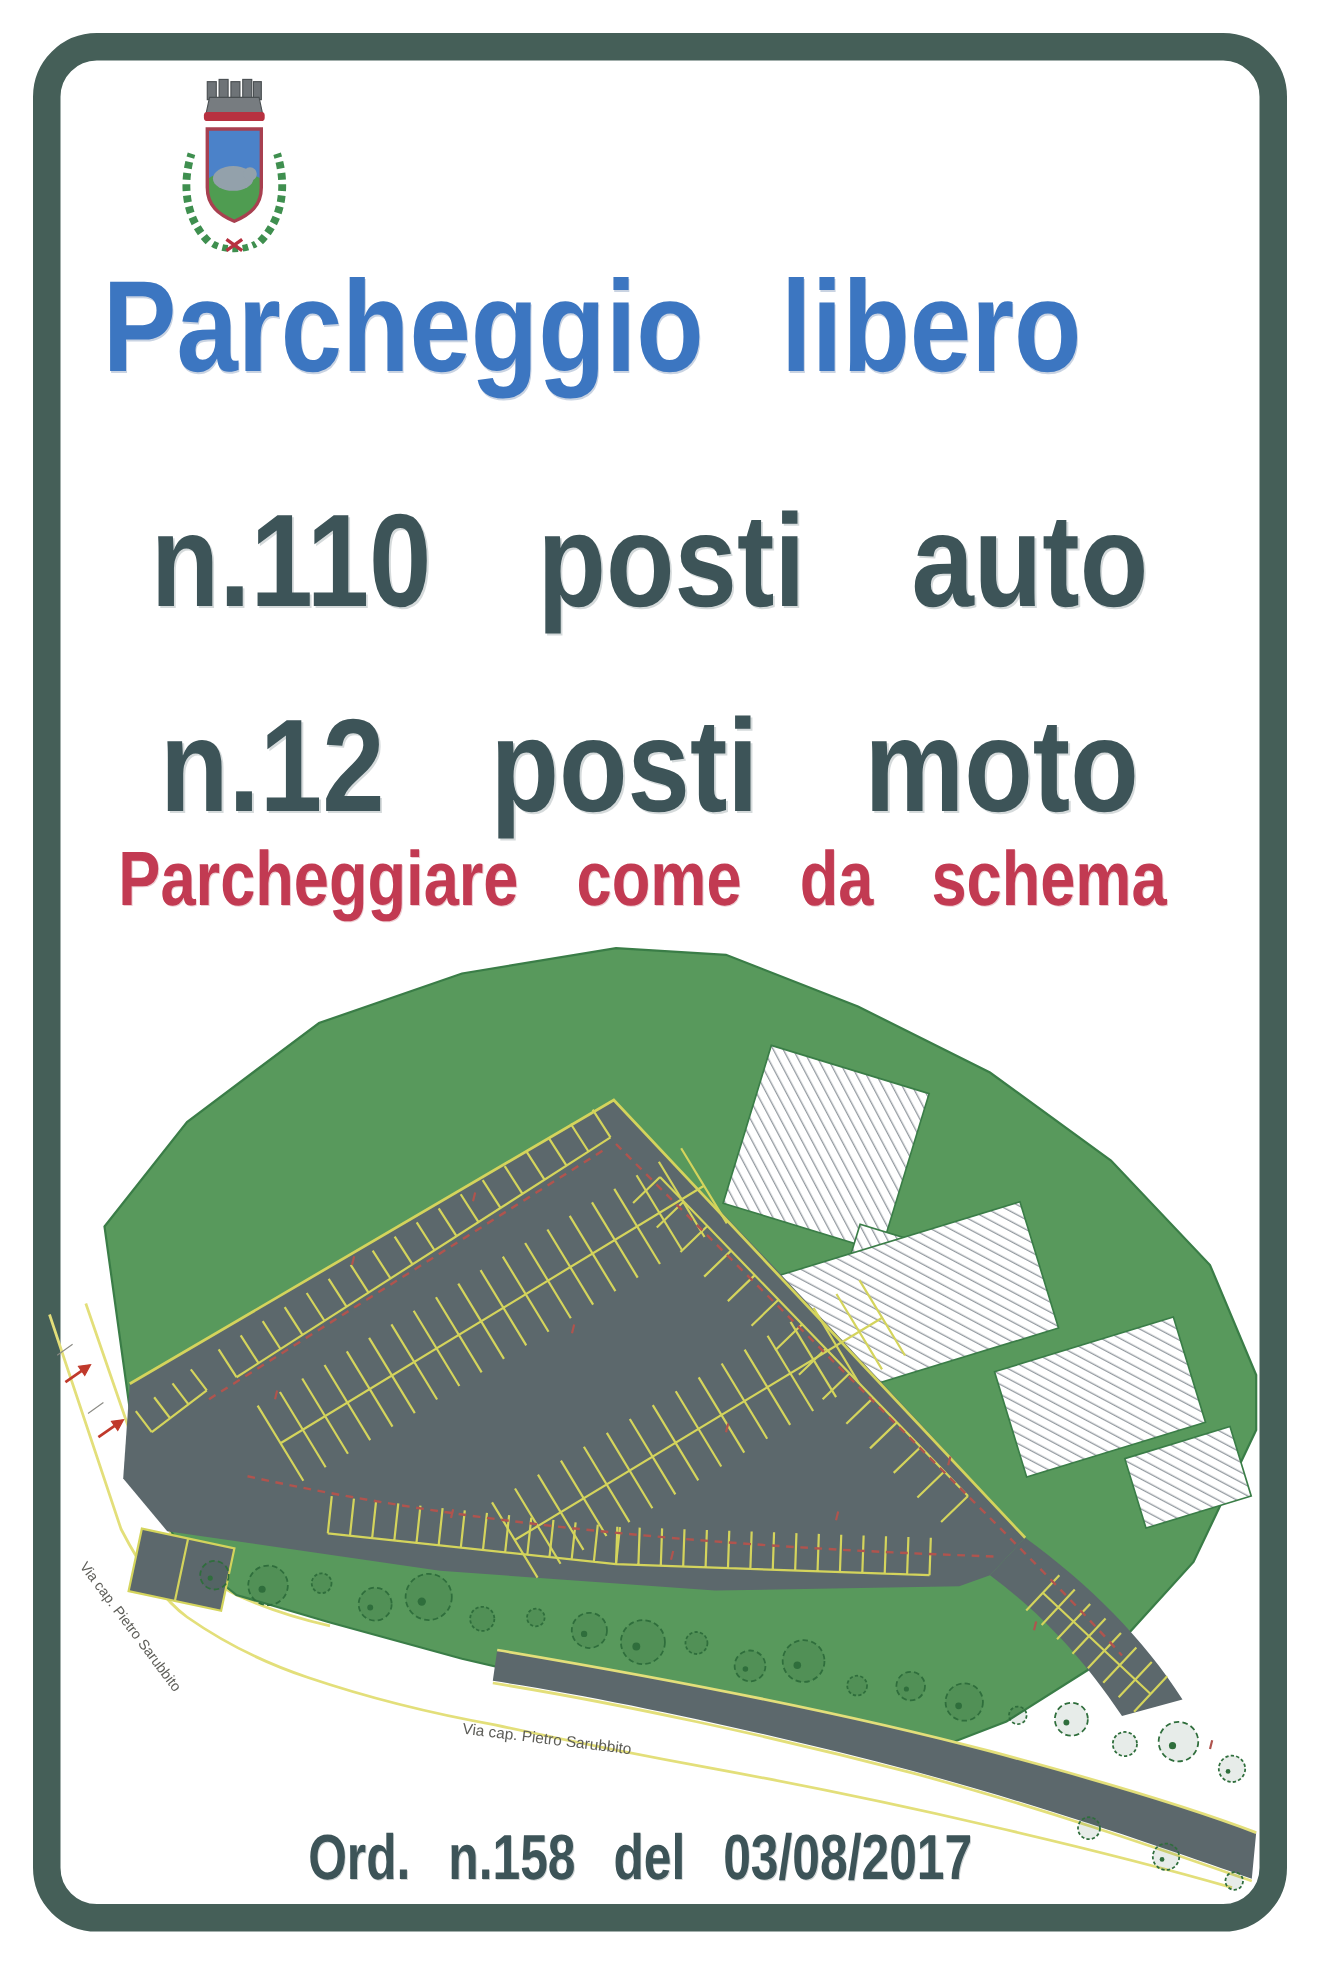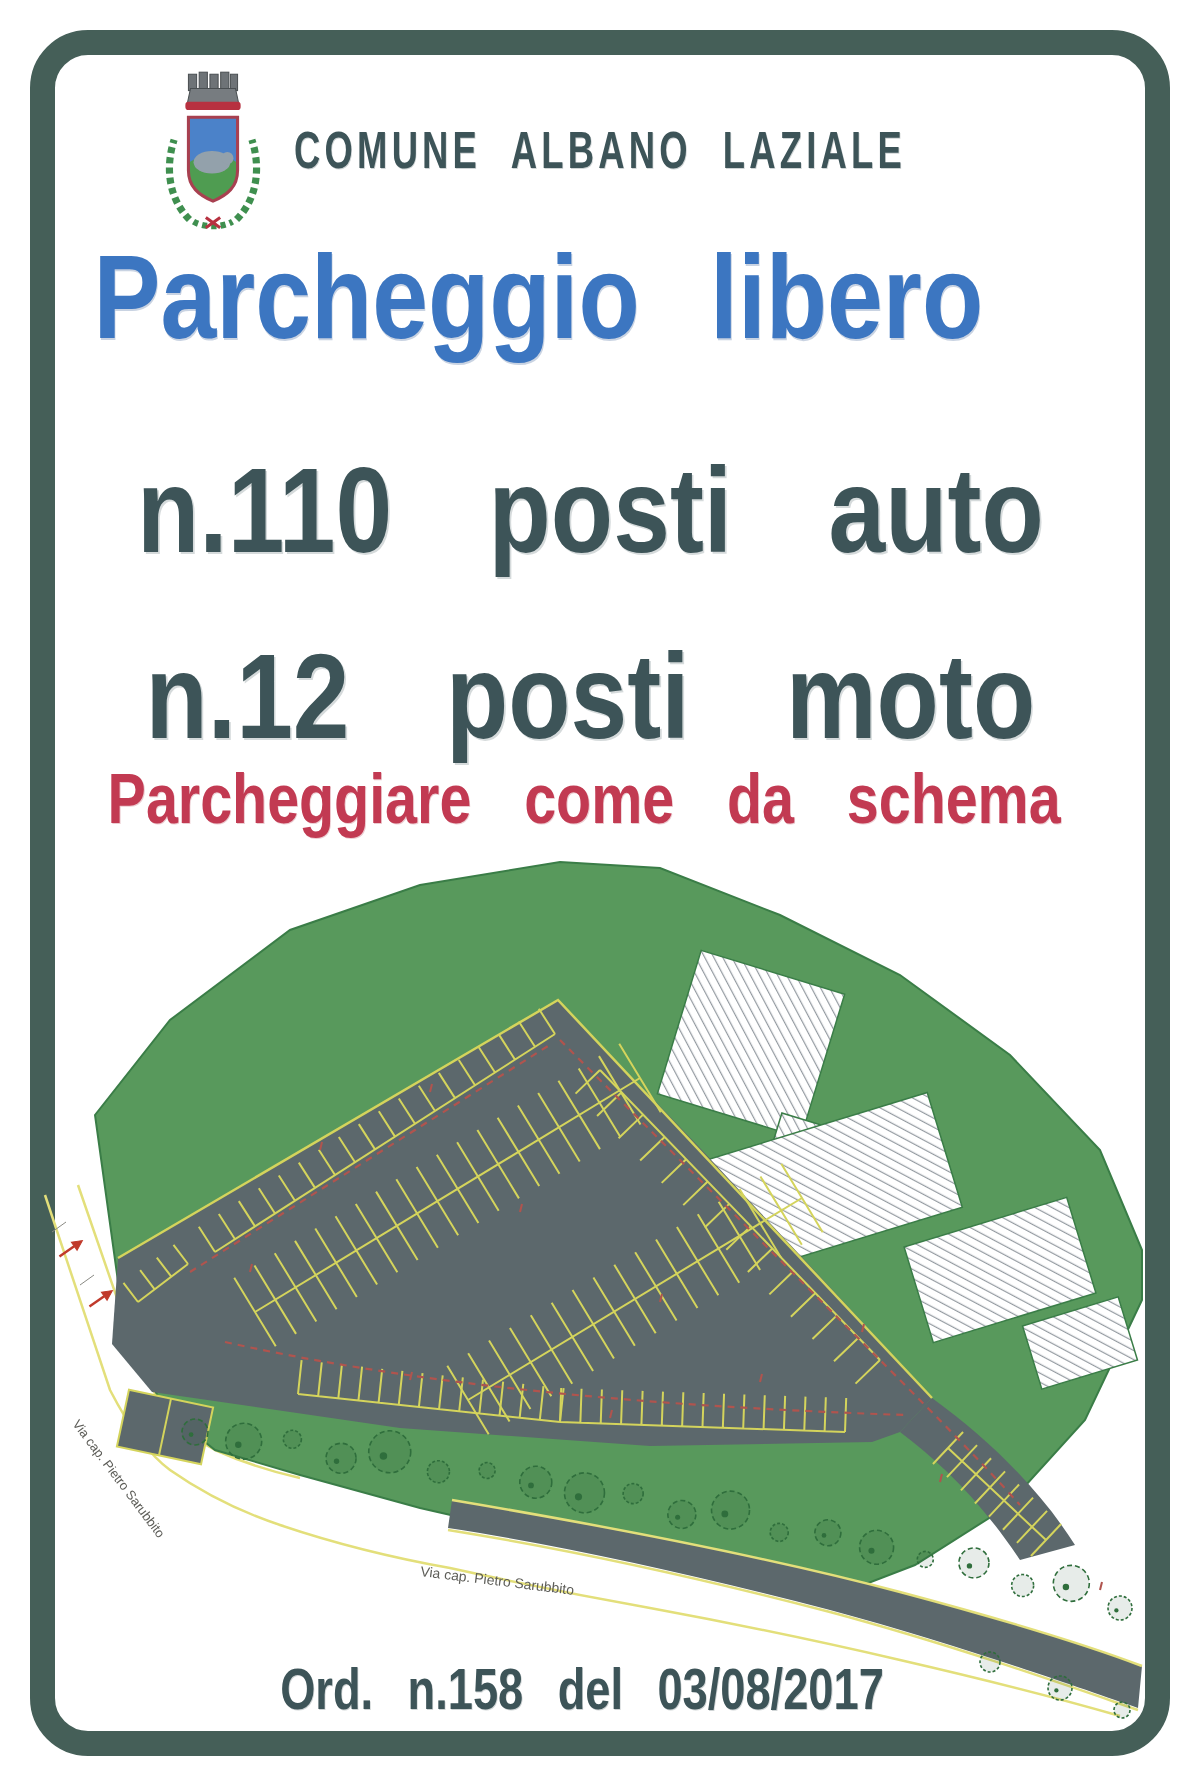--- a/index.html
+++ b/index.html
@@ -75,23 +75,20 @@
       <path d="M31,52 h48 v52 c0,16 -10,24 -24,30 c-14,-6 -24,-14 -24,-30 z" fill="none" stroke="#a84050" stroke-width="3"></path>
     </g>
     <g fill="none">
       <path d="M32,152 C12,132 8,102 17,74" stroke="#3f8f4f" stroke-width="7" stroke-dasharray="6 4"></path>
       <path d="M78,152 C98,132 102,102 93,74" stroke="#3f8f4f" stroke-width="7" stroke-dasharray="6 4"></path>
       <path d="M36,154 C46,160 64,160 74,154" stroke="#3f8f4f" stroke-width="6" stroke-dasharray="5 4"></path>
       <path d="M48,150 L62,160 M62,150 L48,160" stroke="#b73140" stroke-width="3"></path>
     </g>
   </svg>
 
-  <div class="txt municipality">
-    <span class="squeeze">COMUNE ALBANO LAZIALE</span>
-  </div>
 
   <div class="txt title">
     <span class="squeeze">Parcheggio libero</span>
   </div>
 
   <div class="txt countline car-line">
     <span class="squeeze">n.110 posti auto</span>
   </div>
 
   <div class="txt countline moto-line">

